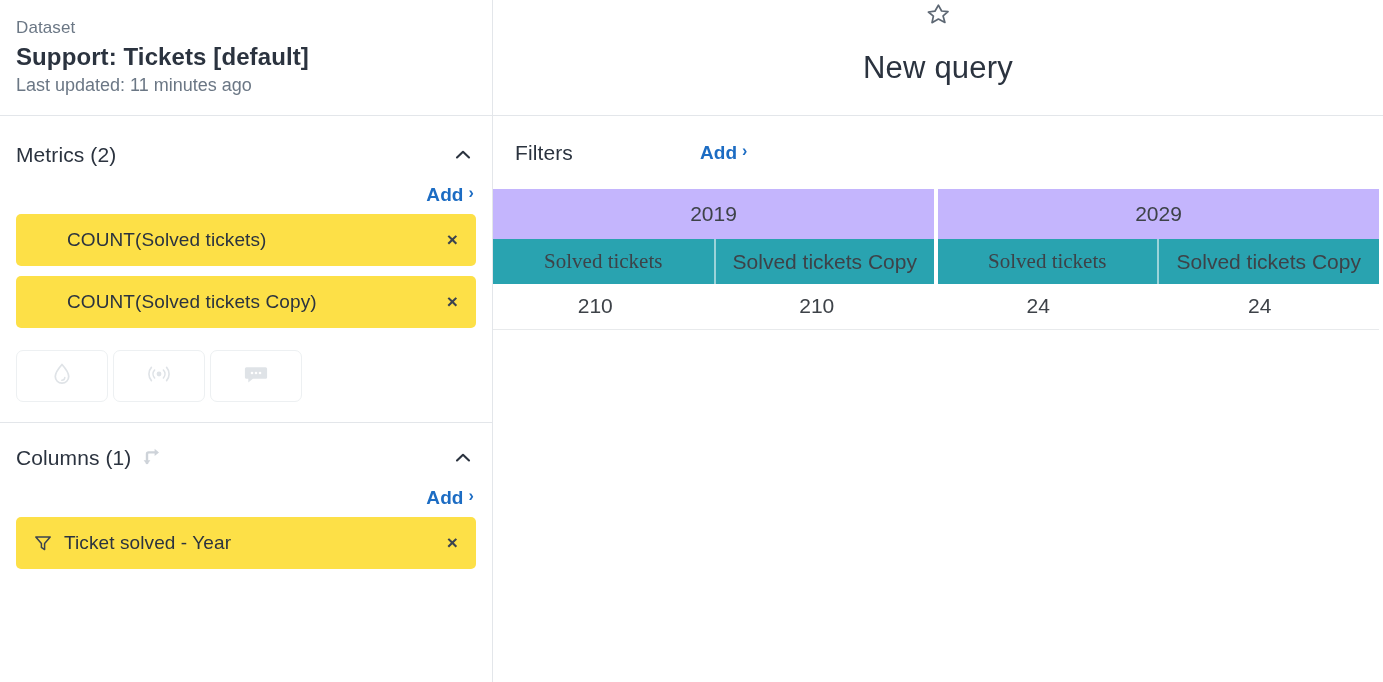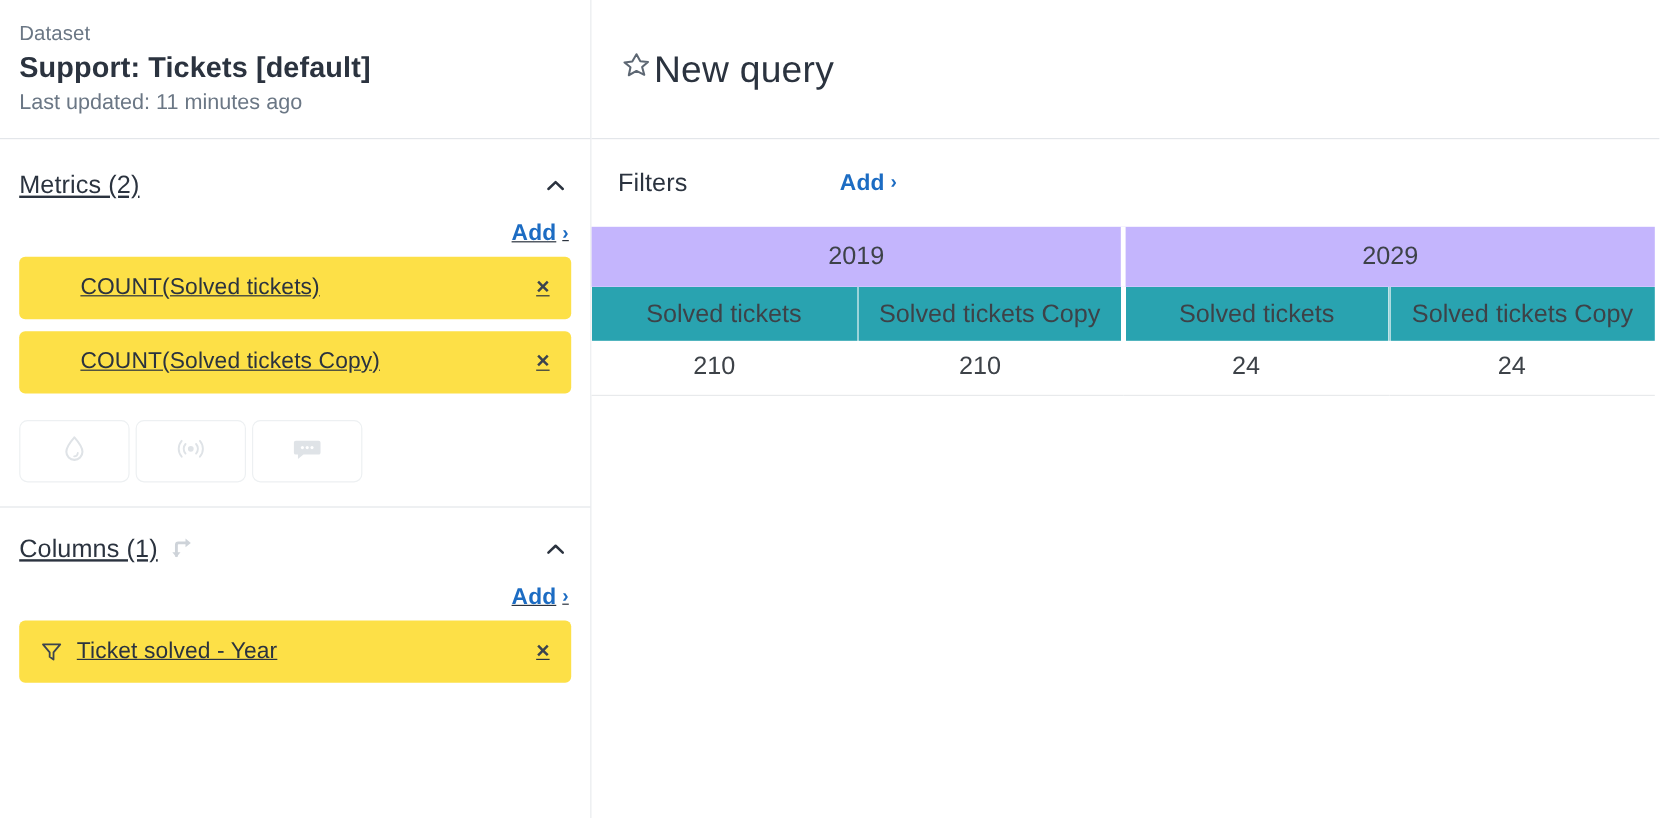--- a/index.html
+++ b/index.html
@@ -38,21 +38,21 @@
     color: #2b333f;
     line-height: 29px;
     letter-spacing: .1px;
   }
   .dataset-updated {
     font-size: 18px;
     color: #6b7785;
     line-height: 28px;
   }
 
-  .section { padding: 0 16px; text-decoration: underline; }
+  .section { padding: 0 16px; }
   .section.metrics { padding-top: 20px; }
   .section-head {
     display: flex;
     align-items: center;
     justify-content: space-between;
     height: 38px;
   }
   .section-title {
     display: flex;
     align-items: center;
@@ -72,21 +72,20 @@
     display: flex;
     justify-content: flex-end;
     padding: 10px 2px 8px 0;
   }
   .add-link {
     font-size: 19px;
     color: #1c6cc3;
     font-weight: bold;
     cursor: pointer;
     display: inline-flex;
-    align-items: center;
     gap: 5px;
     letter-spacing: .1px;
   }
   .add-link .caret { font-size: 16px; font-weight: bold; }
 
   .chip {
     height: 52px;
     background: #fde047;
     border-radius: 5px;
     display: flex;
@@ -128,20 +127,22 @@
   .section.columns { padding-top: 16px; }
 
   
   .main { flex: 1; height: 682px; display: flex; flex-direction: column; background: #fff; }
   .query-head {
     height: 116px;
     border-bottom: 1px solid #e3e6ea;
     display: flex;
     align-items: center;
     padding: 0 22px;
+    gap: 16px;
+    flex-direction: column;
   }
   .query-title {
     font-size: 31px;
     color: #2b333f;
     letter-spacing: .2px;
   }
   .filters-row {
     display: flex;
     align-items: center;
     height: 73px;
@@ -172,21 +173,21 @@
     background: #29a3b0;
     color: #3d4248;
     font-weight: normal;
     font-size: 21px;
     height: 45px;
     text-align: center;
     vertical-align: middle;
     border-right: 4px solid #ffffff;
     position: relative;
   }
-  table.pivot th.sub.inner { border-right: 2px solid #9bd3d9; }
+  table.pivot th.sub.inner { border-right: 2px solid #9bd3d9; font-family: Liberation Serif, serif; }
   table.pivot th.sub:last-child { border-right: none; }
   table.pivot td.val {
     height: 45px;
     font-size: 21px;
     color: #3d4248;
     text-align: center;
     padding-right: 17px;
     border-bottom: 1px solid #e8eaec;
     background: #fff;
     vertical-align: middle;

